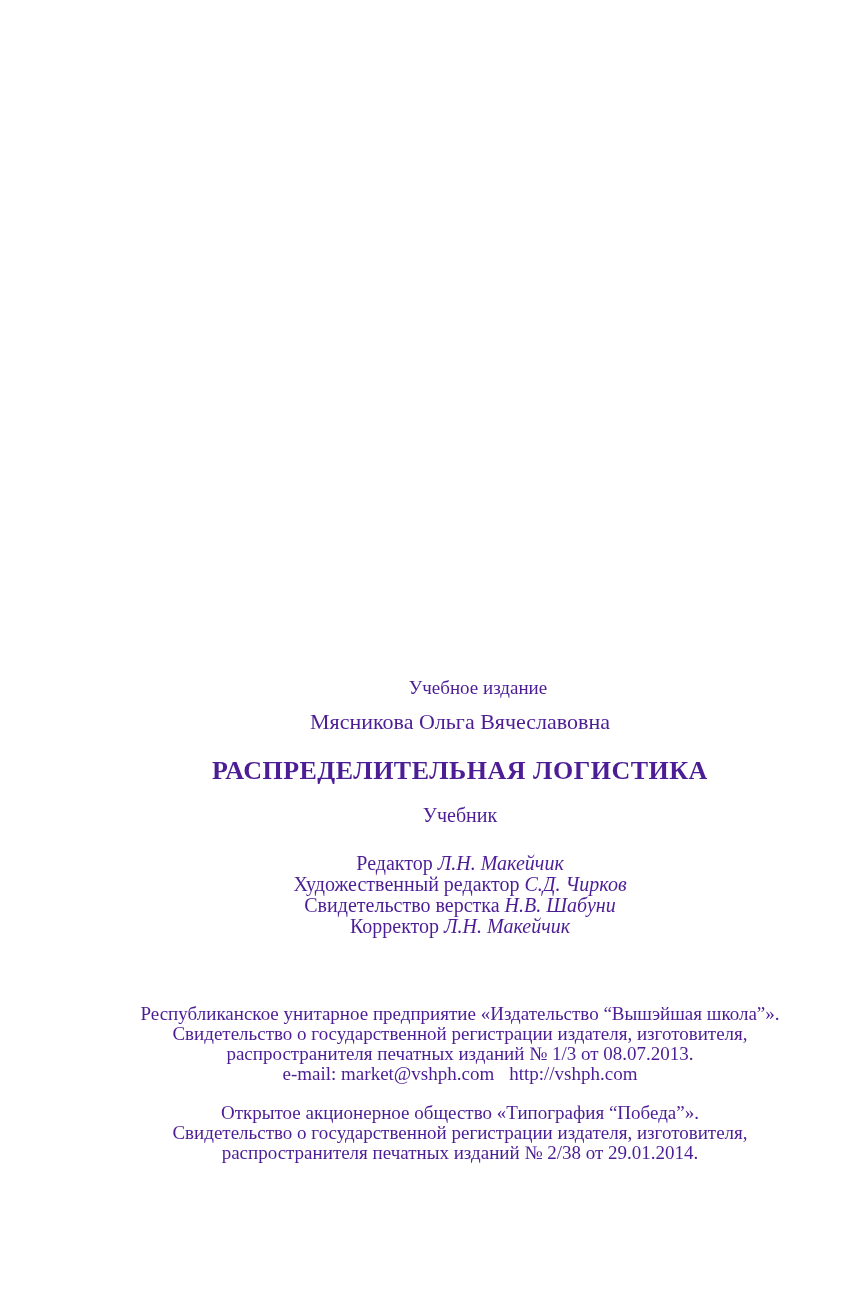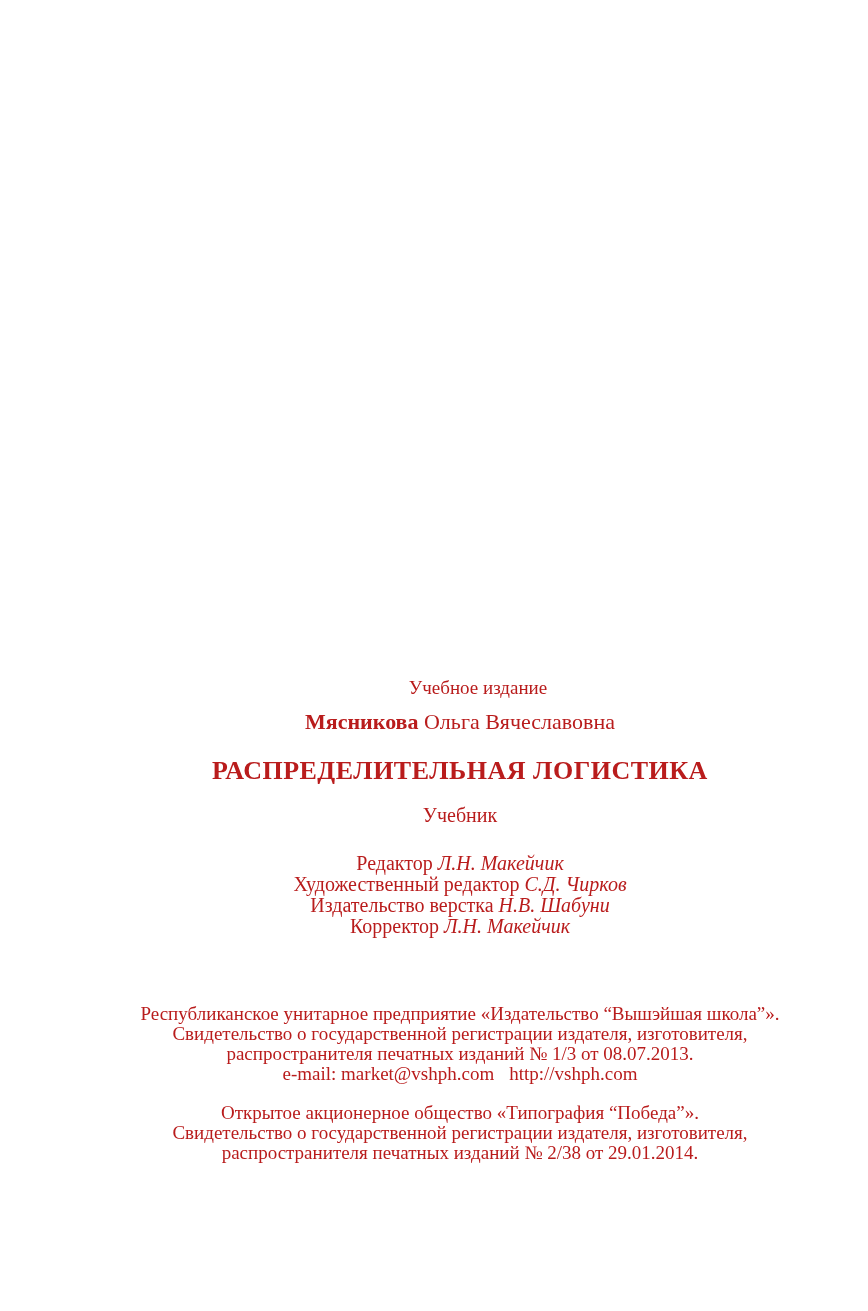--- a/index.html
+++ b/index.html
@@ -3,41 +3,41 @@
 <meta charset="utf-8">
 <style>
   html, body { margin: 0; padding: 0; background: #ffffff; }
   .page {
     position: relative;
     width: 868px;
     height: 1311px;
     background: #ffffff;
     overflow: hidden;
     font-family: "Liberation Serif", "DejaVu Serif", serif;
-    color: #b91c1c;
+    color: #4c1d95;
   }
   .block {
     position: absolute;
     left: 52px;
     width: 816px;
     text-align: center;
     white-space: nowrap;
   }
   .edition-note {
     top: 677px;
     left: 70px;           
     font-size: 19px;
     line-height: 22px;
   }
   .author-line {
     top: 709px;
     font-size: 22px;
     line-height: 26px;
   }
-  .author-line .surname { font-weight: bold; }
+  .author-line .surname { font-weight: normal; }
   .book-title {
     top: 756px;
     margin: 0;
     font-size: 26px;
     line-height: 30px;
     font-weight: bold;
     letter-spacing: 0.5px;
   }
   .subtitle {
     top: 804px;
@@ -86,21 +86,21 @@
   <div class="block credits">
     <div class="credit-line">
       <span>Редактор</span>
       <span class="credit-name">Л.Н. Макейчик</span>
     </div>
     <div class="credit-line">
       <span>Художественный редактор</span>
       <span class="credit-name">С.Д. Чирков</span>
     </div>
     <div class="credit-line">
-      <span>Издательство верстка</span>
+      <span>Свидетельство верстка</span>
       <span class="credit-name">Н.В. Шабуни</span>
     </div>
     <div class="credit-line">
       <span>Корректор</span>
       <span class="credit-name">Л.Н. Макейчик</span>
     </div>
   </div>
 
 
   <div class="block publisher">

